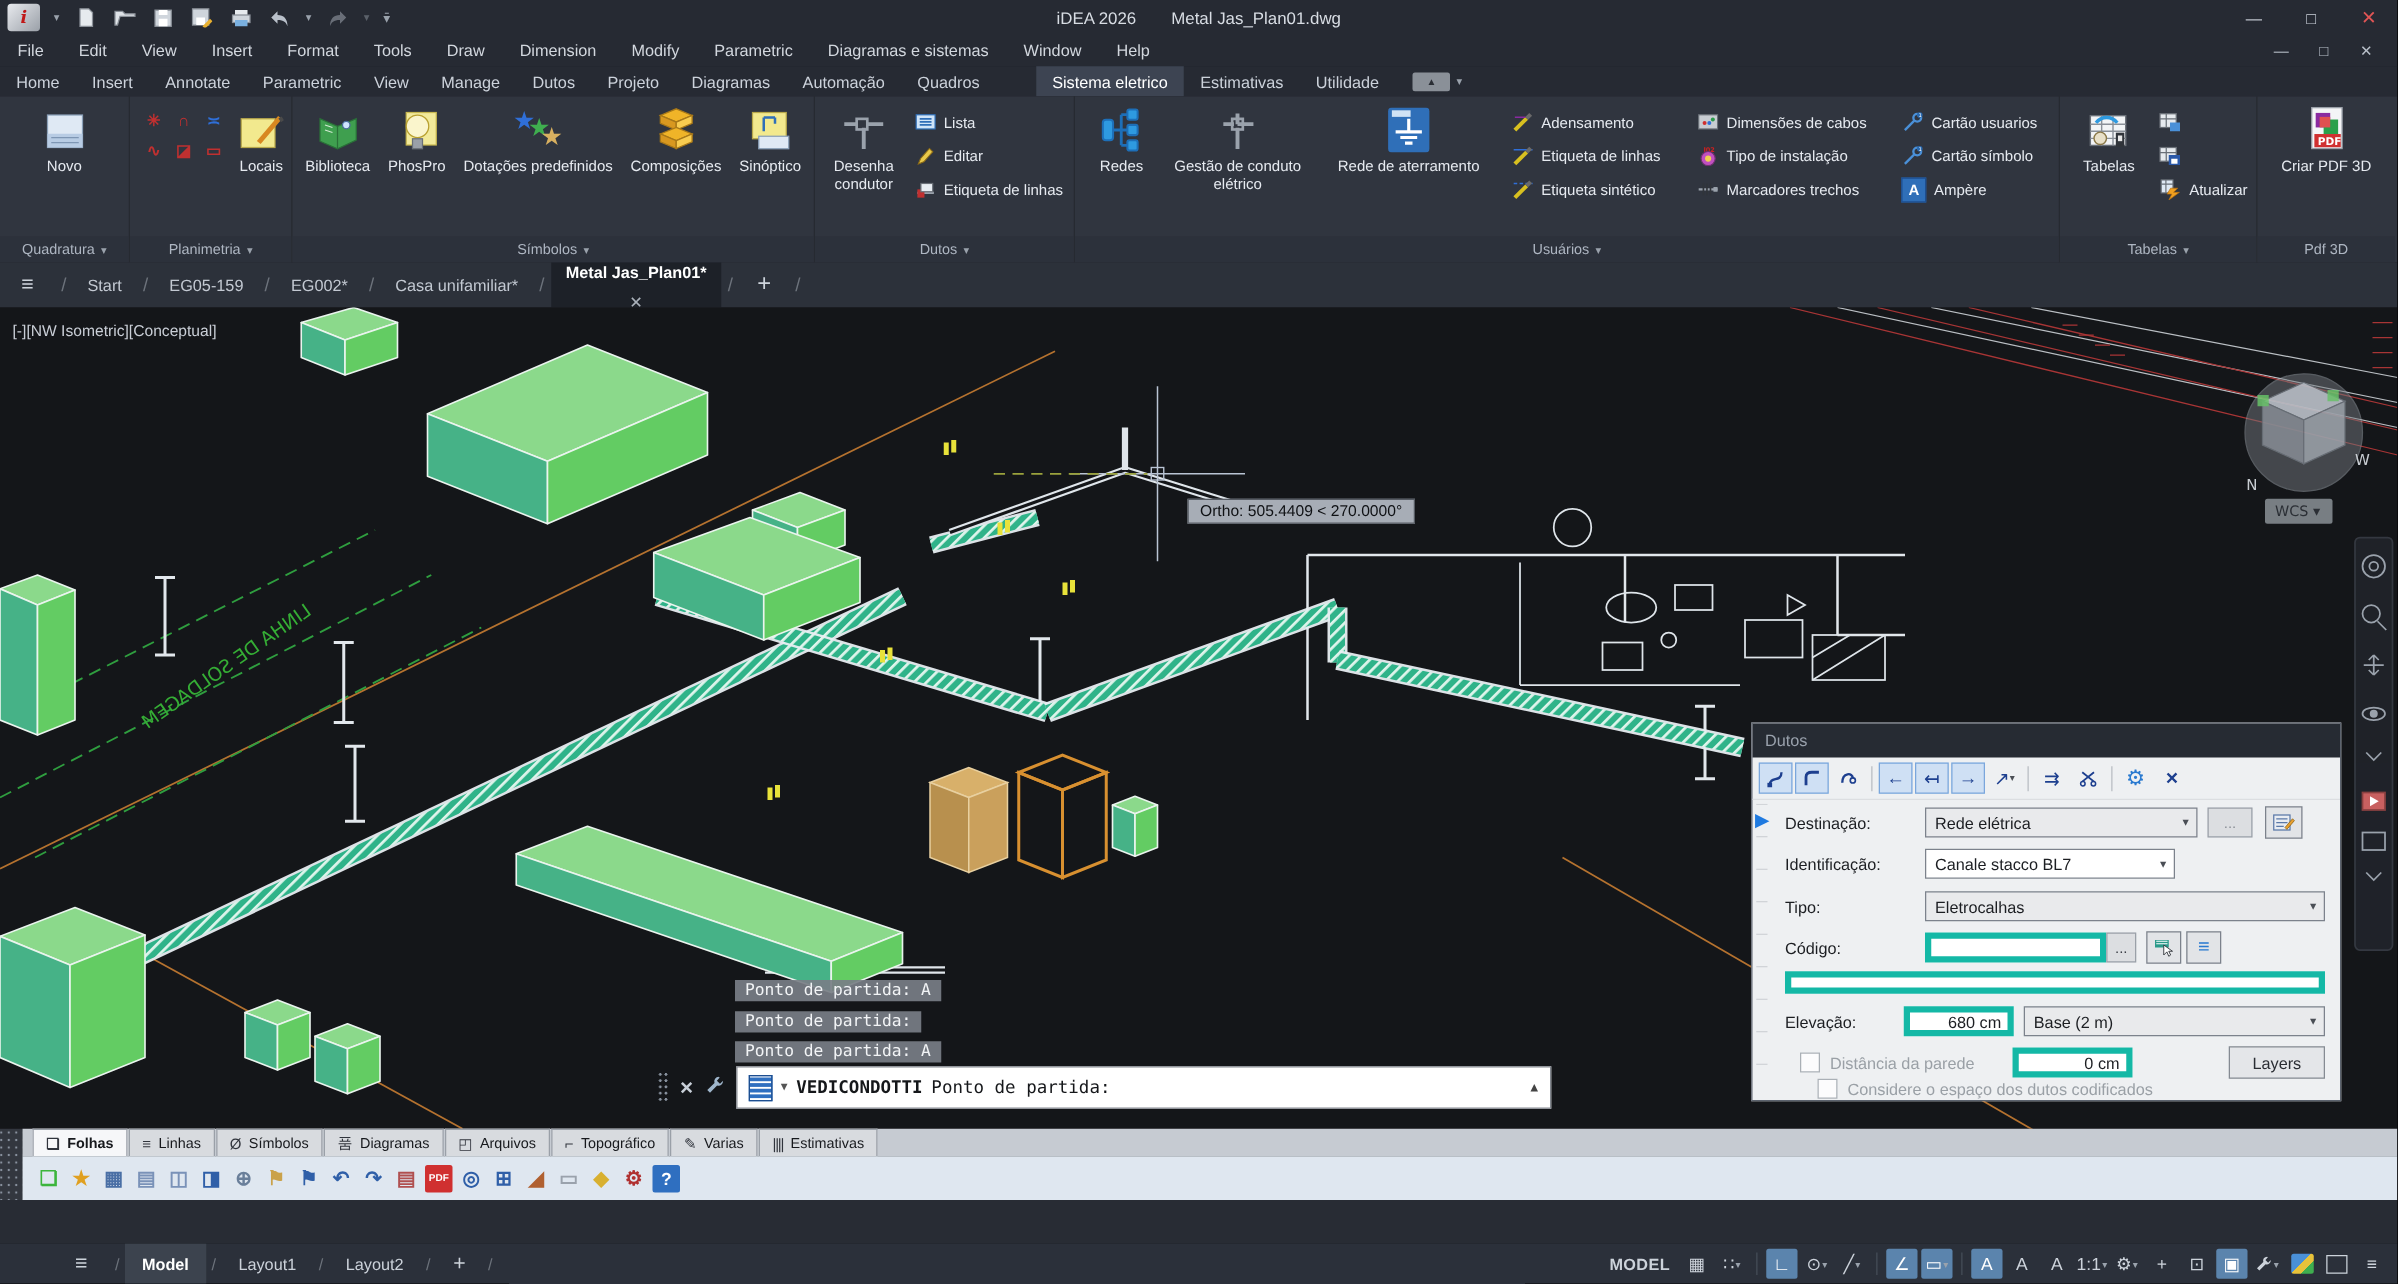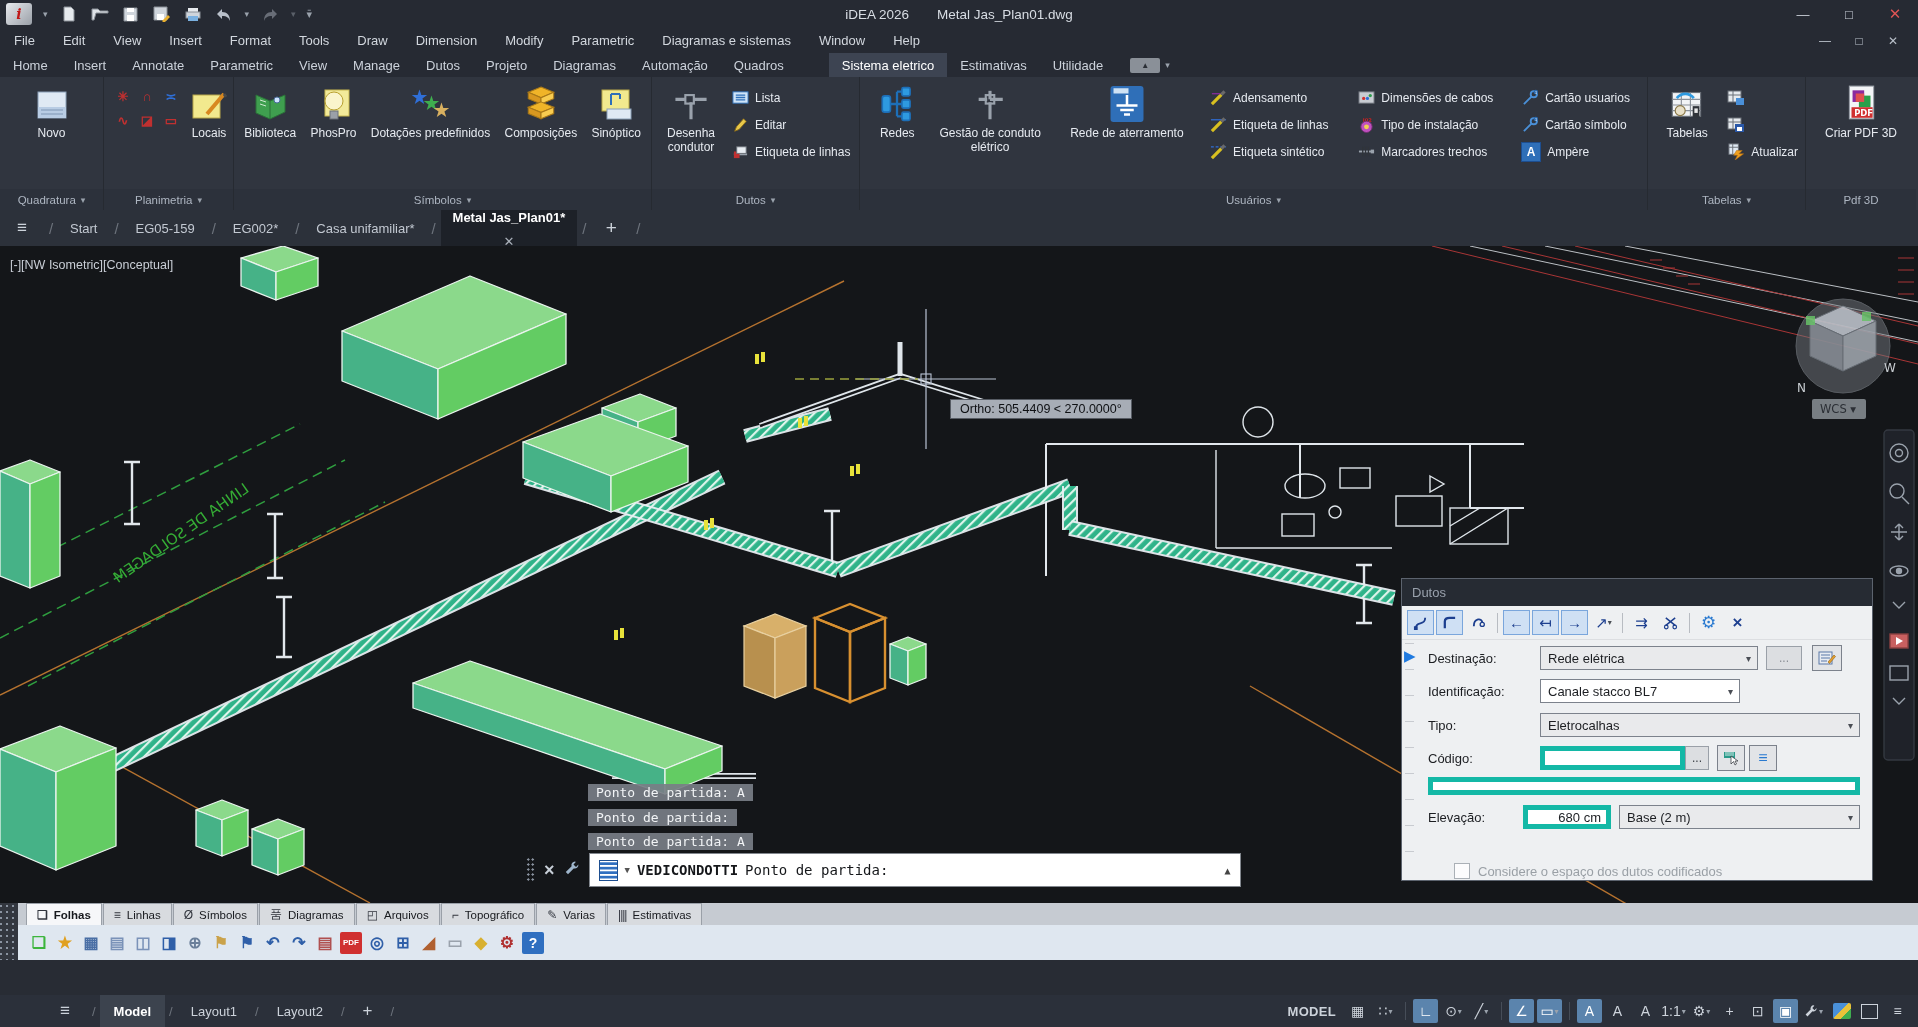--- a/index.html
+++ b/index.html
@@ -930,20 +930,26 @@
 
     <div class="prow" style="left:26px;top:226px;right:12px;">
       <span class="plab" style="width:95px">Elevação:</span>
       <input class="tin" style="width: 88px;" value="680 cm">
       <div class="combo" style="flex:1;margin-left:8px">
         <span>Base (2 m)</span>
           <span class="arr">▾</span>
       </div>
     </div>
 
+    <div class="prow" style="left:38px;top:258px;right:12px;gap:8px;">
+      <span class="chk"></span>
+      <span class="gray">Distância da parede</span>
+      <input class="tin" style="width: 96px; margin-left: 22px;" value="0 cm">
+      <span class="layersbtn" style="margin-left:auto">Layers</span>
+    </div>
 
     <div class="prow" style="left:52px;top:284px;right:12px;gap:8px;">
       <span class="chk"></span>
       <span class="gray">Considere o espaço dos dutos codificados</span>
     </div>
   </div>
 
   <div class="abs bgrip"></div>
   <div class="abs btabrow">
     <span class="btab active">

